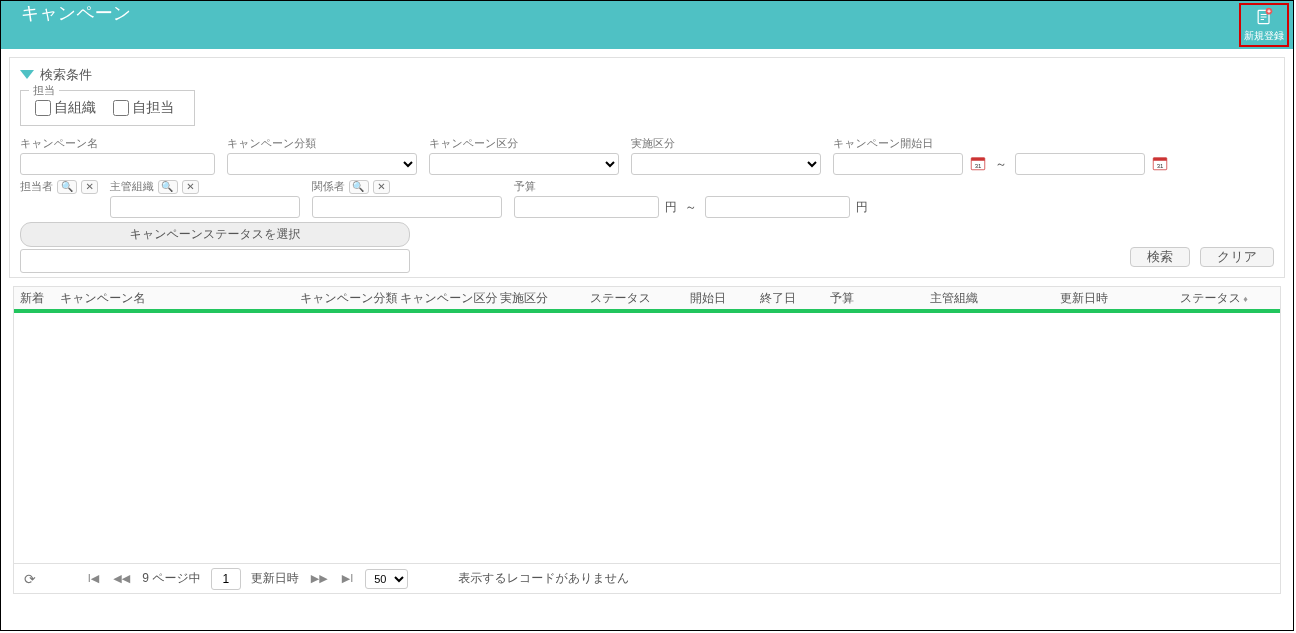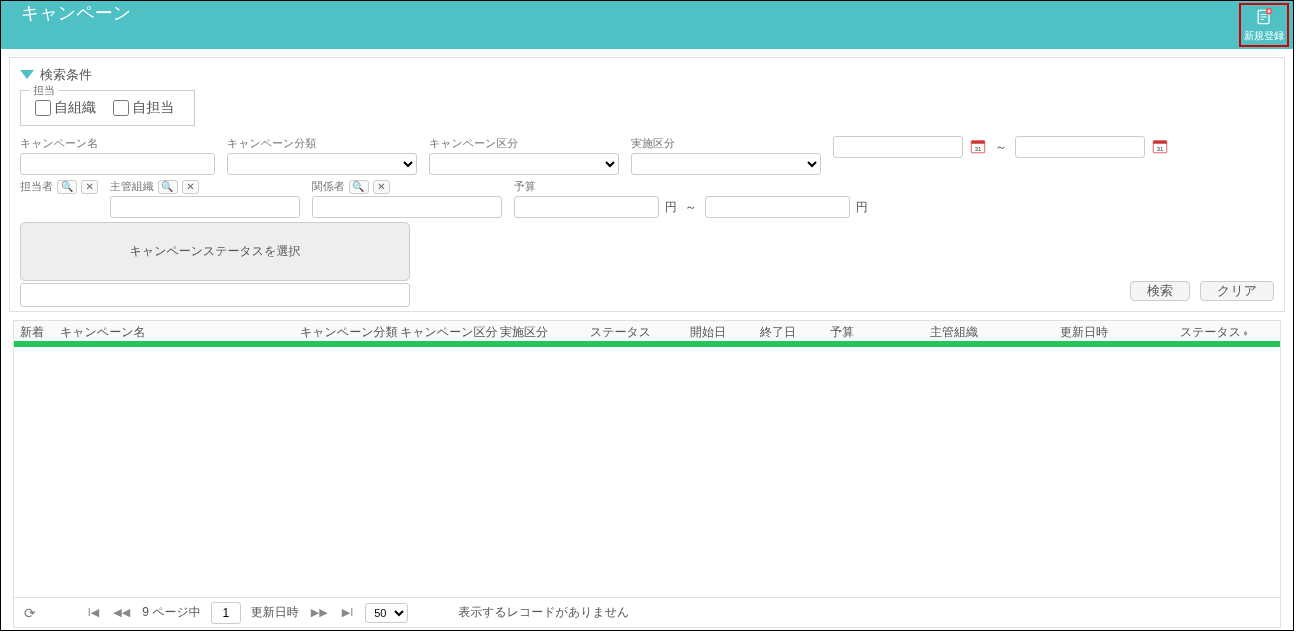--- a/index.html
+++ b/index.html
@@ -21,26 +21,26 @@
   .field-label { font-size: 11px; color: #777; margin-bottom: 2px; display: flex; align-items: center; gap: 4px; }
   .field-label .icon-btn { border: 1px solid #ccc; border-radius: 3px; padding: 0 3px; height: 14px; display: inline-flex; align-items: center; justify-content: center; cursor: pointer; font-size: 10px; line-height: 1; color:#666; background:#fafafa;}
   select, input[type=text] { height: 22px; border: 1px solid #ccc; border-radius: 3px; padding: 2px 4px; font-size: 12px; background: #fff; }
   .w195 { width: 195px; }
   .w190 { width: 190px; }
   .w110 { width: 110px; }
   .w145 { width: 145px; }
   .w130 { width: 130px; }
   .inline { display: flex; align-items: center; gap: 6px; }
   .cal-icon svg { width: 18px; height: 18px; }
-  .status-btn { background: #eee; border: 1px solid #ccc; border-radius: 5px; padding: 20px 10px; cursor: pointer; color:#555; font-size:12px;}
+  .status-btn { background: #eee; border: 1px solid #ccc; border-radius: 11px; padding: 3px 10px; cursor: pointer; color:#555; font-size:12px;}
   .status-box { width: 390px; height: 24px; border: 1px solid #ccc; border-radius: 3px; margin-top: 2px; }
   .btn { background: #f5f5f5; border: 1px solid #ccc; border-radius: 4px; padding: 0 16px; cursor: pointer; font-size: 13px; color: #555; }
   .btn-row { display: flex; justify-content: flex-end; gap: 10px; margin-top: -26px; }
   .grid { margin: 0 12px; border: 1px solid #e0e0e0; background: #fff; }
-  .grid-head { display: flex; border-bottom: 6px solid #22c55e; background: #fafafa; font-size: 12px; color: #555; height: 26px; align-items: flex-end; }
+  .grid-head { display: flex; border-bottom: 4px solid #22c55e; background: #fafafa; font-size: 12px; color: #555; height: 26px; align-items: center; }
   .gh { padding: 0 6px; white-space: nowrap; }
   .grid-body { height: 250px; }
   .grid-foot { border-top: 1px solid #e0e0e0; height: 30px; display: flex; align-items: center; gap: 10px; padding: 0 10px; font-size: 12px; color: #555; }
   .nav-icon { color: #888; cursor: pointer; padding: 0 2px; font-size:11px;}
   .page-input { width: 30px; height: 20px; border: 1px solid #ccc; border-radius: 3px; text-align: center; }
   .page-sel { height: 20px; border: 1px solid #ccc; border-radius: 3px; font-size:11px;}
   .reload { cursor: pointer; font-size: 14px; color:#777;}
   .sort-icon { font-size: 9px; color: #999; margin-left: 2px; }
   .tilde { padding: 0 2px;}
 </style>
@@ -98,20 +98,21 @@
       </div>
       <div class="field">
         <span class="field-label">キャンペーン区分</span>
         <select class="w190"><option></option></select>
       </div>
       <div class="field">
         <span class="field-label">実施区分</span>
         <select class="w190"><option></option></select>
       </div>
       <div class="field">
+        <span class="field-label">キャンペーン開始日</span>
         <div class="inline">
           <input type="text" class="w130" style="">
           <span class="cal-icon"><svg viewBox="0 0 24 24">
                 <rect x="3" y="5" width="18" height="16" rx="1" fill="#fff" stroke="#c33" stroke-width="1"></rect>
                 <rect x="3" y="5" width="18" height="4" fill="#c33"></rect>
                 <text x="12" y="18" text-anchor="middle" font-size="8" fill="#333">31</text>
               </svg></span>
           <span class="tilde">～</span>
           <input type="text" class="w130" style="">
           <span class="cal-icon"><svg viewBox="0 0 24 24">

